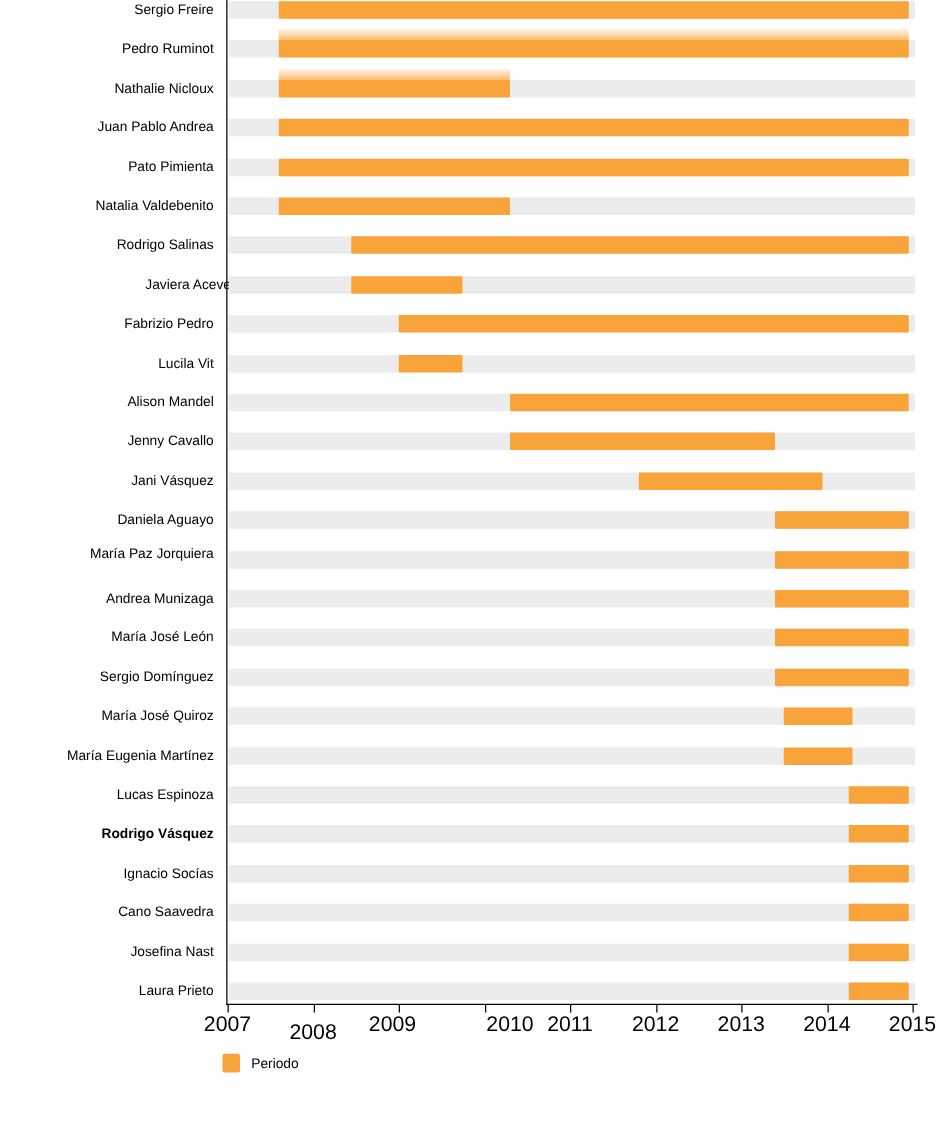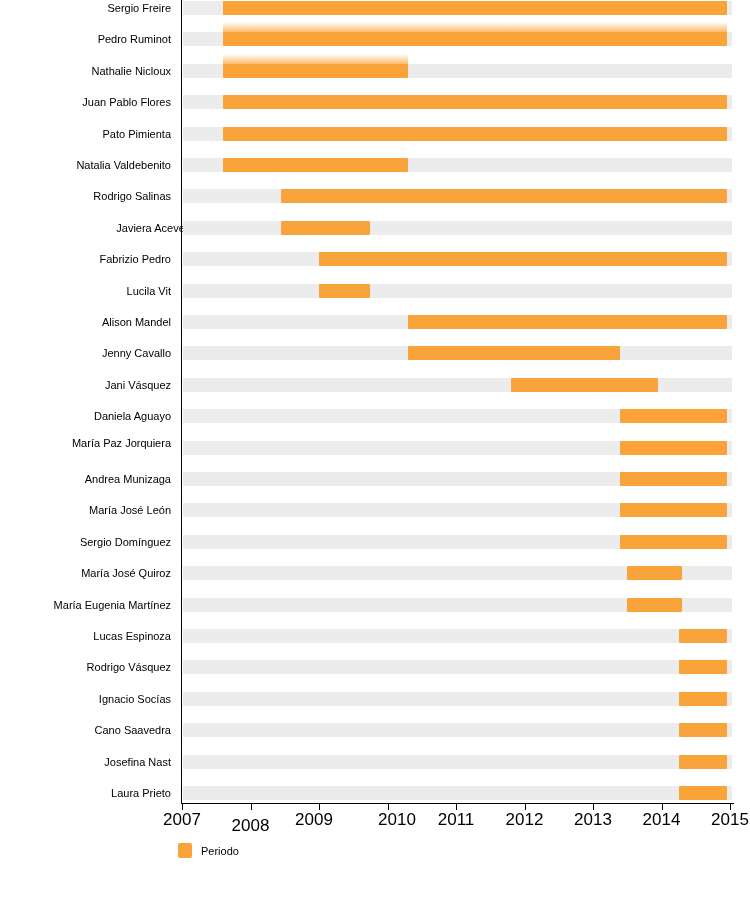--- a/index.html
+++ b/index.html
@@ -36,21 +36,21 @@
       <div class="bar-track" style="left: 183px; width: 549px; top: 1px; background: rgb(236, 236, 236);"></div>
       <div class="period-bar" style="left: 223.1px; width: 503.475px; top: 1px; background: rgb(249, 164, 59);"></div>
       <div class="row-label" style="top: 39.4px;">Pedro Ruminot</div>
       <div class="bar-track" style="left: 183px; width: 549px; top: 32.4px; background: rgb(236, 236, 236);"></div>
       <div class="period-bar" style="left: 223.1px; width: 503.475px; top: 32.4px; background: rgb(249, 164, 59);"></div>
       <div class="bar-fade" style="left: 223.1px; width: 503.475px; top: 22.4px; background: linear-gradient(rgba(255, 255, 255, 0), rgba(249, 164, 59, 0.75));"></div>
       <div class="row-label" style="top: 70.8px;">Nathalie Nicloux</div>
       <div class="bar-track" style="left: 183px; width: 549px; top: 63.8px; background: rgb(236, 236, 236);"></div>
       <div class="period-bar" style="left: 223.1px; width: 184.95px; top: 63.8px; background: rgb(249, 164, 59);"></div>
       <div class="bar-fade" style="left: 223.1px; width: 184.95px; top: 53.8px; background: linear-gradient(rgba(255, 255, 255, 0), rgba(249, 164, 59, 0.75));"></div>
-      <div class="row-label" style="top: 102.2px;">Juan Pablo Flores</div>
+      <div class="row-label" style="top: 102.2px;">Juan Pablo Andrea</div>
       <div class="bar-track" style="left: 183px; width: 549px; top: 95.2px; background: rgb(236, 236, 236);"></div>
       <div class="period-bar" style="left: 223.1px; width: 503.475px; top: 95.2px; background: rgb(249, 164, 59);"></div>
       <div class="row-label" style="top: 133.6px; text-align: right;">Pato Pimienta</div>
       <div class="bar-track" style="left: 183px; width: 549px; top: 126.6px; background: rgb(236, 236, 236);"></div>
       <div class="period-bar" style="left: 223.1px; width: 503.475px; top: 126.6px; background: rgb(249, 164, 59);"></div>
       <div class="row-label" style="top: 165px;">Natalia Valdebenito</div>
       <div class="bar-track" style="left: 183px; width: 549px; top: 158px; background: rgb(236, 236, 236);"></div>
       <div class="period-bar" style="left: 223.1px; width: 184.95px; top: 158px; background: rgb(249, 164, 59);"></div>
       <div class="row-label" style="top: 196.4px;">Rodrigo Salinas</div>
       <div class="bar-track" style="left: 183px; width: 549px; top: 189.4px; background: rgb(236, 236, 236);"></div>
@@ -90,21 +90,21 @@
       <div class="period-bar" style="left: 620.4px; width: 106.175px; top: 534.8px; background: rgb(249, 164, 59);"></div>
       <div class="row-label" style="top: 573.2px;">María José Quiroz</div>
       <div class="bar-track" style="left: 183px; width: 549px; top: 566.2px; background: rgb(236, 236, 236);"></div>
       <div class="period-bar" style="left: 627.25px; width: 54.8px; top: 566.2px; background: rgb(249, 164, 59);"></div>
       <div class="row-label" style="top: 604.6px;">María Eugenia Martínez</div>
       <div class="bar-track" style="left: 183px; width: 549px; top: 597.6px; background: rgb(236, 236, 236);"></div>
       <div class="period-bar" style="left: 627.25px; width: 54.8px; top: 597.6px; background: rgb(249, 164, 59);"></div>
       <div class="row-label" style="top: 636px;">Lucas Espinoza</div>
       <div class="bar-track" style="left: 183px; width: 549px; top: 629px; background: rgb(236, 236, 236);"></div>
       <div class="period-bar" style="left: 678.625px; width: 47.95px; top: 629px; background: rgb(249, 164, 59);"></div>
-      <div class="row-label" style="top: 667.4px;">Rodrigo Vásquez</div>
+      <div class="row-label" style="top: 667.4px; font-weight: bold;">Rodrigo Vásquez</div>
       <div class="bar-track" style="left: 183px; width: 549px; top: 660.4px; background: rgb(236, 236, 236);"></div>
       <div class="period-bar" style="left: 678.625px; width: 47.95px; top: 660.4px; background: rgb(249, 164, 59);"></div>
       <div class="row-label" style="top: 698.8px;">Ignacio Socías</div>
       <div class="bar-track" style="left: 183px; width: 549px; top: 691.8px; background: rgb(236, 236, 236);"></div>
       <div class="period-bar" style="left: 678.625px; width: 47.95px; top: 691.8px; background: rgb(249, 164, 59);"></div>
       <div class="row-label" style="top: 730.2px;">Cano Saavedra</div>
       <div class="bar-track" style="left: 183px; width: 549px; top: 723.2px; background: rgb(236, 236, 236);"></div>
       <div class="period-bar" style="left: 678.625px; width: 47.95px; top: 723.2px; background: rgb(249, 164, 59);"></div>
       <div class="row-label" style="top: 761.6px;">Josefina Nast</div>
       <div class="bar-track" style="left: 183px; width: 549px; top: 754.6px; background: rgb(236, 236, 236);"></div>
@@ -116,21 +116,21 @@
   <div class="y-axis-line" id="y-axis-line" style="left: 181px; top: 0px; height: 804px; background: rgb(0, 0, 0);"></div>
   <div class="x-axis-line" id="x-axis-line" style="left: 181px; top: 803px; width: 553px; background: rgb(0, 0, 0);"></div>
   <div id="x-axis">
       <div class="x-tick" style="left: 182px; top: 804px; background: rgb(0, 0, 0);"></div>
       <div class="x-tick-label" style="left: 182px; top: 810px;">2007</div>
       <div class="x-tick" style="left: 250.5px; top: 804px; background: rgb(0, 0, 0);"></div>
       <div class="x-tick-label" style="left: 250.5px; top: 816px;">2008</div>
       <div class="x-tick" style="left: 319px; top: 804px; background: rgb(0, 0, 0);"></div>
       <div class="x-tick-label" style="left: 314px; top: 810px;">2009</div>
       <div class="x-tick" style="left: 387.5px; top: 804px; background: rgb(0, 0, 0);"></div>
-      <div class="x-tick-label" style="left: 397px; top: 810px;">2010</div>
+      <div class="x-tick-label" style="left: 408px; top: 810px;">2010</div>
       <div class="x-tick" style="left: 456px; top: 804px; background: rgb(0, 0, 0);"></div>
       <div class="x-tick-label" style="left: 456px; top: 810px;">2011</div>
       <div class="x-tick" style="left: 524.5px; top: 804px; background: rgb(0, 0, 0);"></div>
       <div class="x-tick-label" style="left: 524.5px; top: 810px;">2012</div>
       <div class="x-tick" style="left: 593px; top: 804px; background: rgb(0, 0, 0);"></div>
       <div class="x-tick-label" style="left: 593px; top: 810px;">2013</div>
       <div class="x-tick" style="left: 661.5px; top: 804px; background: rgb(0, 0, 0);"></div>
       <div class="x-tick-label" style="left: 661.5px; top: 810px;">2014</div>
       <div class="x-tick" style="left: 730px; top: 804px; background: rgb(0, 0, 0);"></div>
       <div class="x-tick-label" style="left: 730px; top: 810px;">2015</div>

